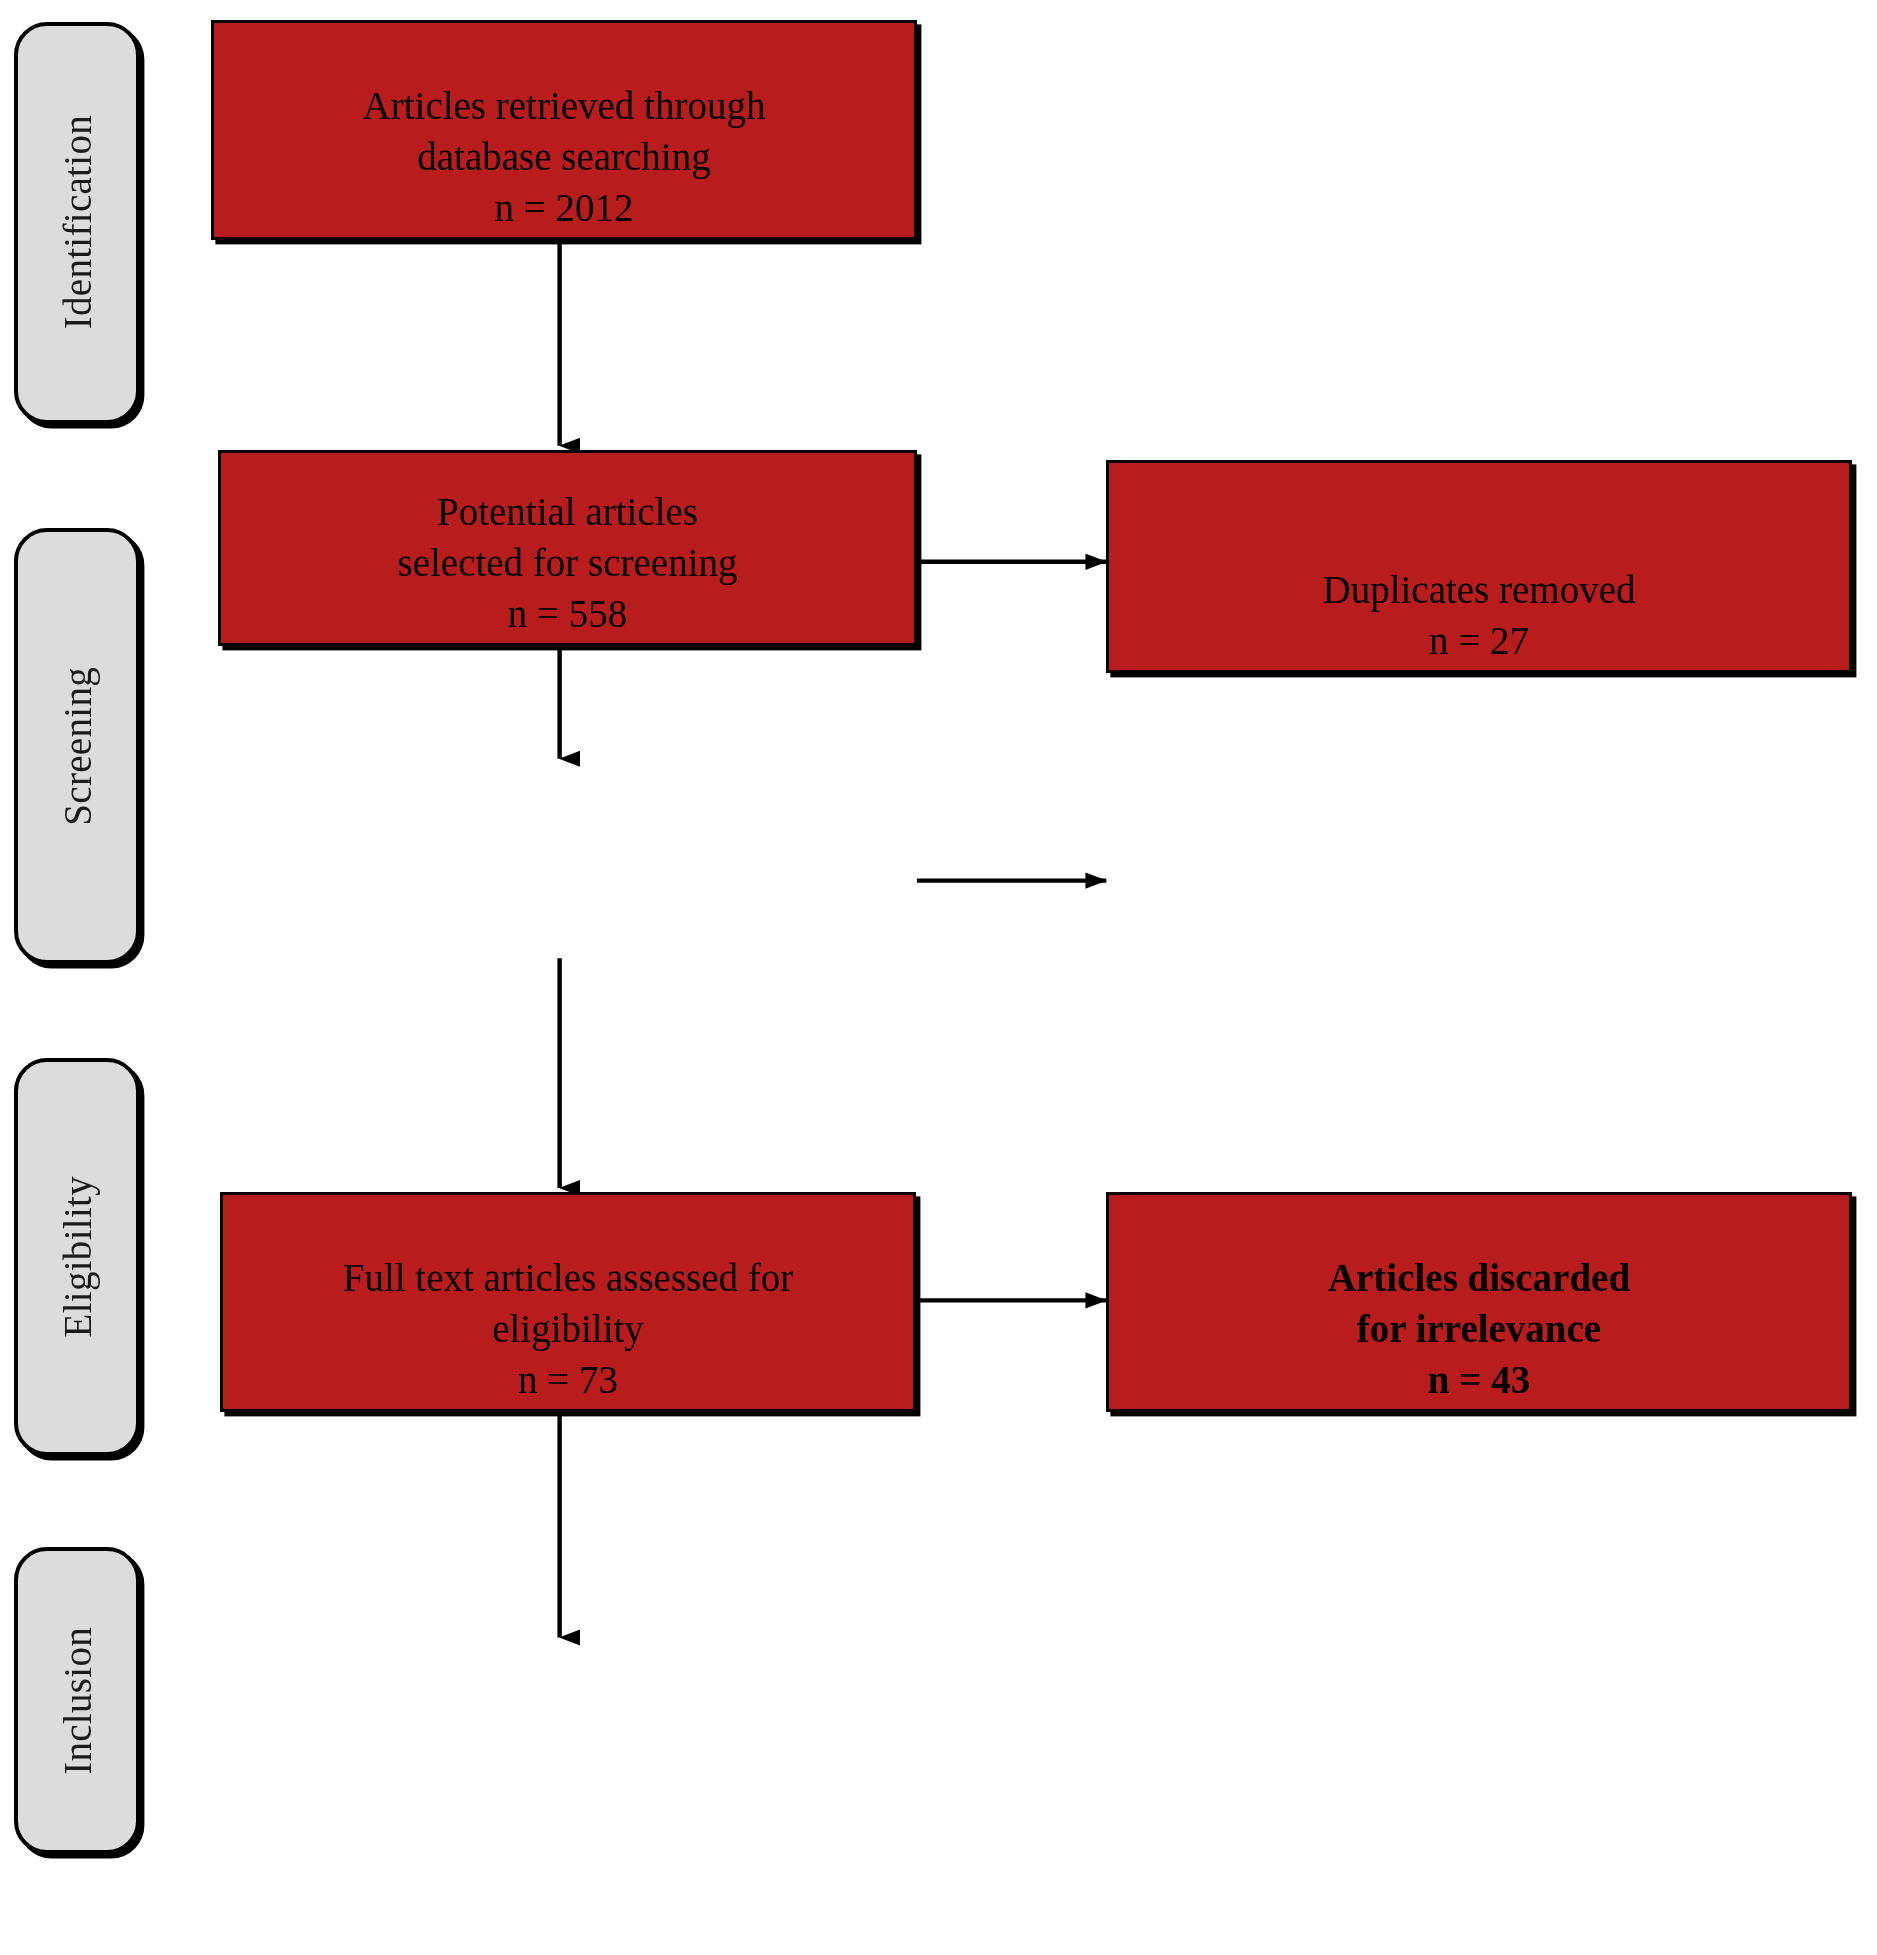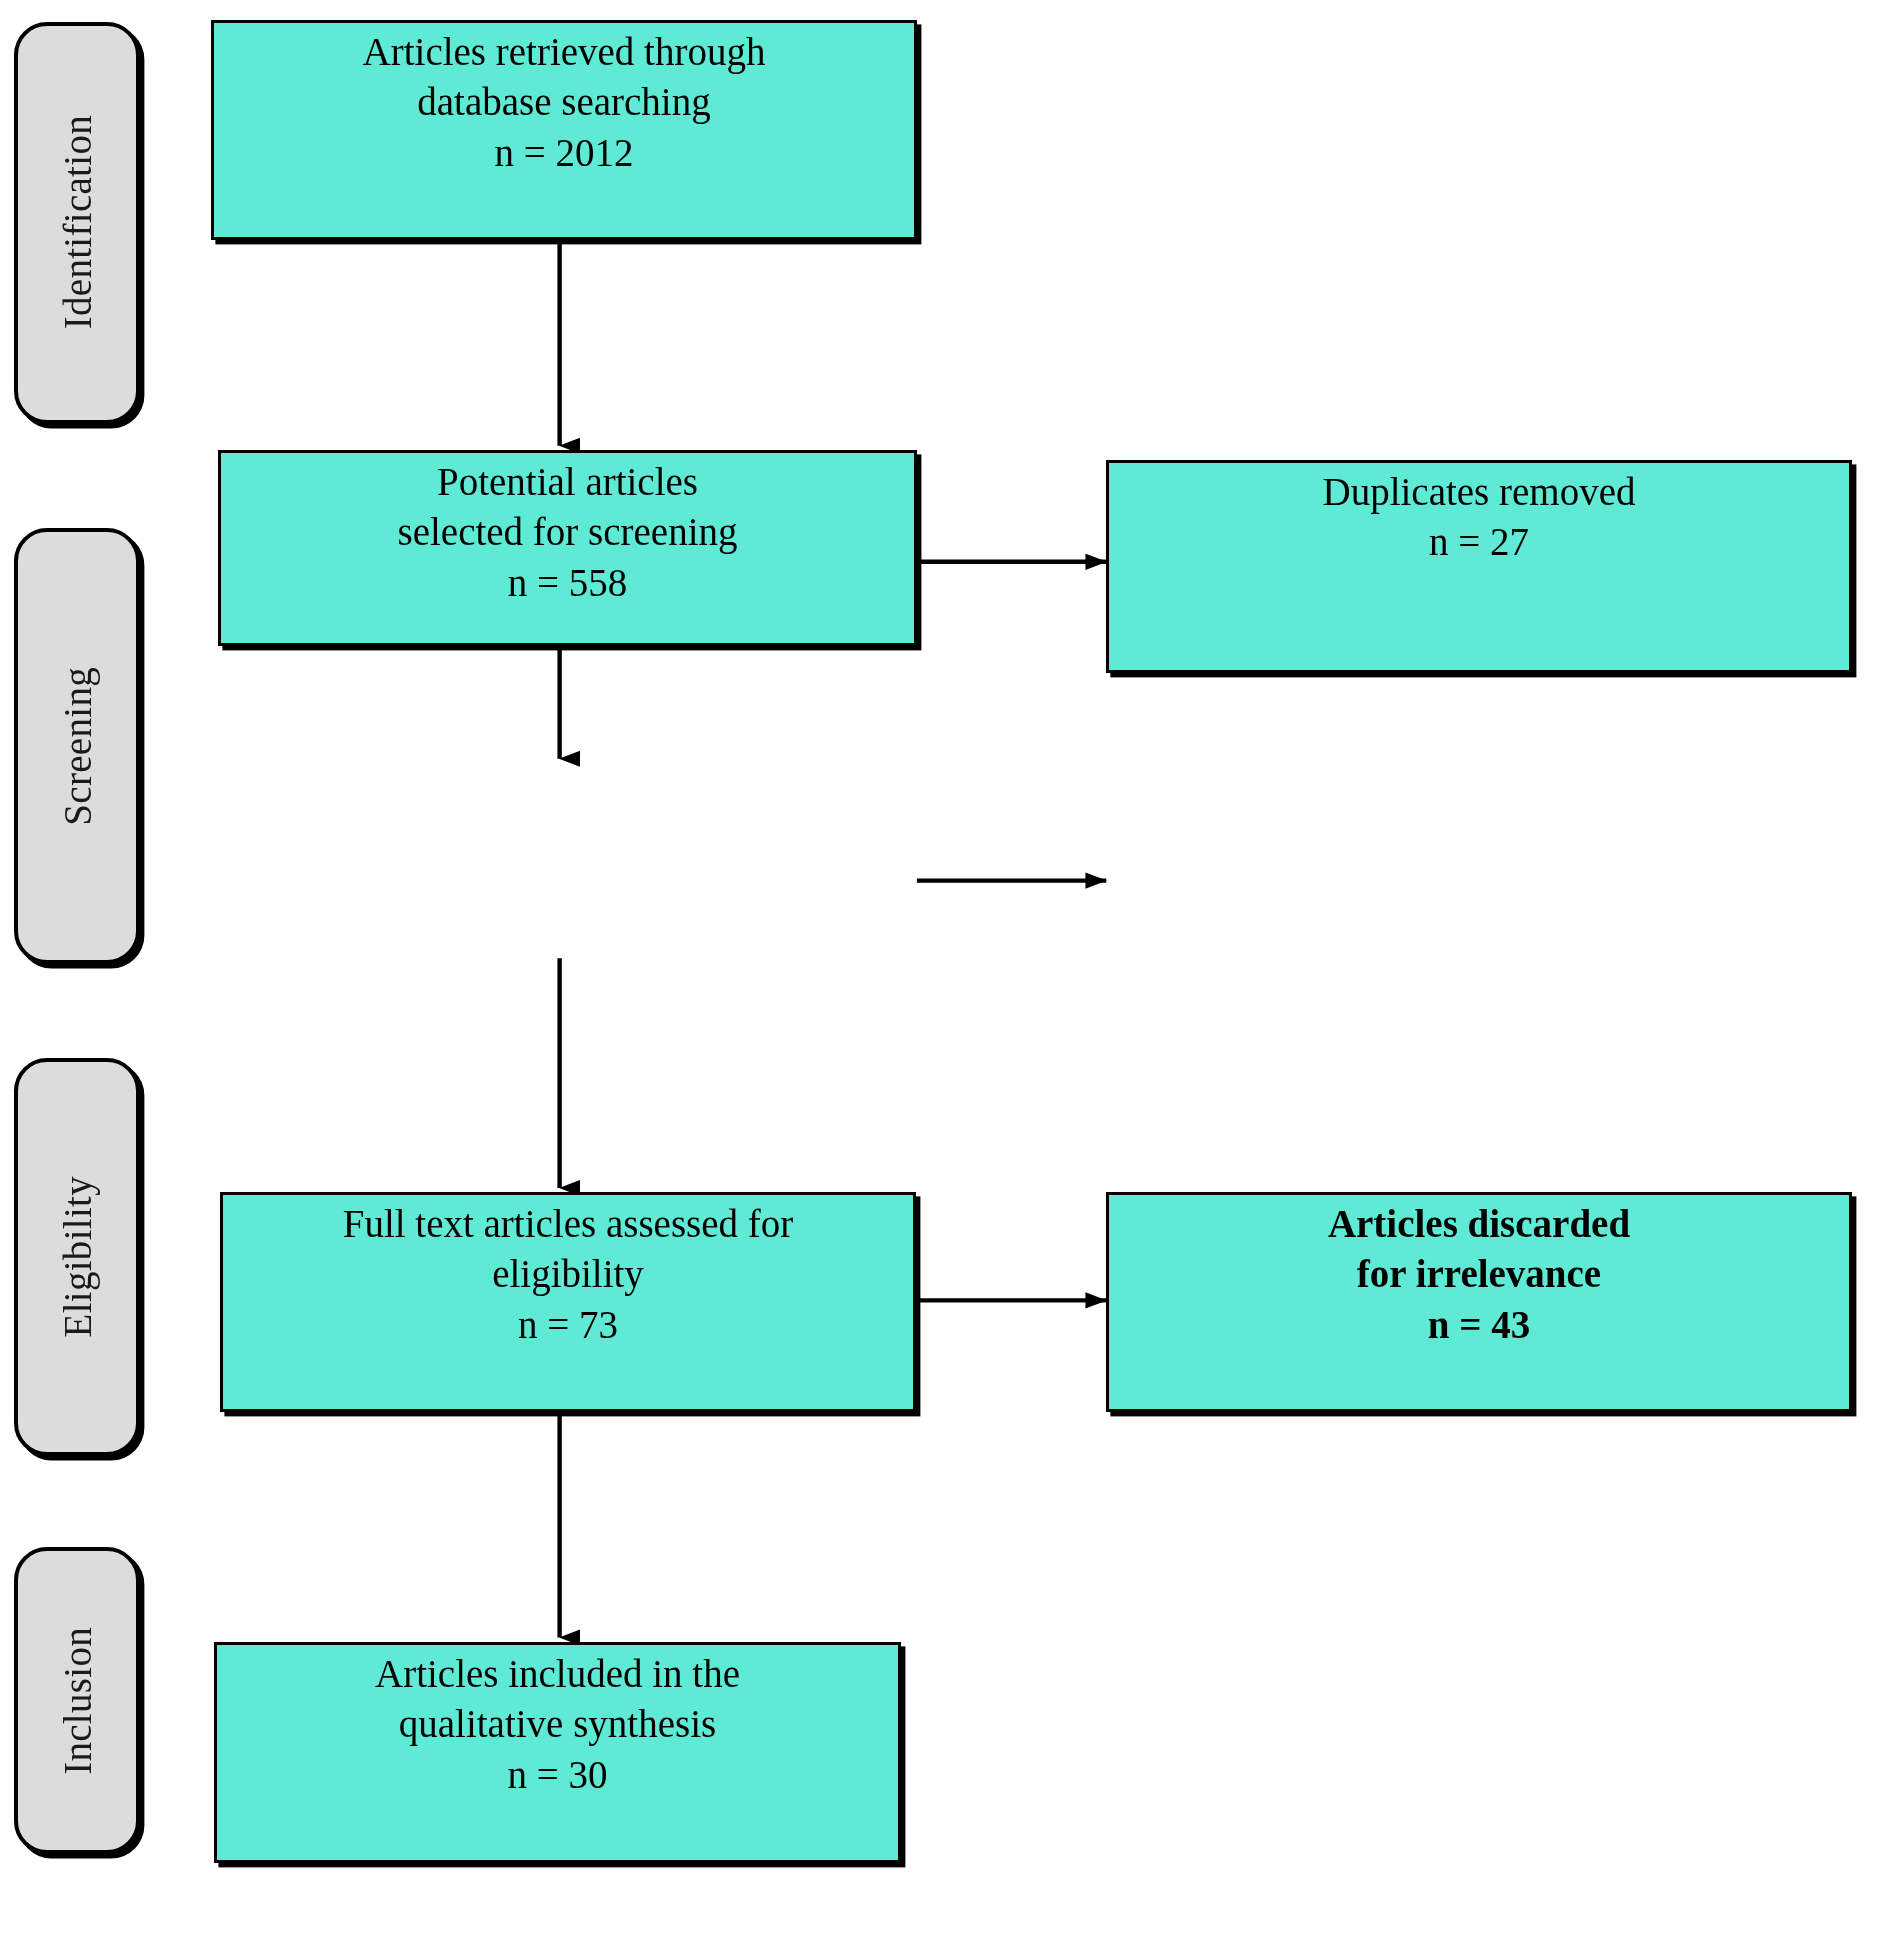--- a/index.html
+++ b/index.html
@@ -34,26 +34,26 @@
     font-size: 39px;
     line-height: 1;
     color: #1a1a1a;
     white-space: nowrap;
     letter-spacing: 0.3px;
   }
 
   
   .flow-box {
     position: absolute;
-    background: #5eead4;
+    background: #b91c1c;
     border: 3.8px solid #000000;
     box-sizing: border-box;
     box-shadow: 4.4px 4.4px 0 0 #000000;
     display: flex;
-    align-items: flex-start;
+    align-items: flex-end;
     justify-content: center;
     text-align: center;
     padding: 3.8px 11.4px;
   }
   .flow-box-text {
     font-size: 39px;
     line-height: 1.30;
     color: #000000;
     white-space: pre-line;
   }
@@ -140,25 +140,20 @@
 n = 558</span>
   </div>
 
 
   <div class="flow-box" style="left:220px; top:1192px; width:696px; height:220px;">
     <span class="flow-box-text">Full text articles assessed for
 eligibility
 n = 73</span>
   </div>
 
-  <div class="flow-box" style="left:214px; top:1642px; width:687px; height:221px;">
-    <span class="flow-box-text">Articles included in the
-qualitative synthesis
-n = 30</span>
-  </div>
 
   <div class="flow-box" style="left:1106px; top:460px; width:746px; height:213px;">
     <span class="flow-box-text">Duplicates removed
 n = 27</span>
   </div>
 
 
   <div class="flow-box" style="left:1106px; top:1192px; width:746px; height:220px;font-weight:bold;">
     <span class="flow-box-text">Articles discarded
 for irrelevance

